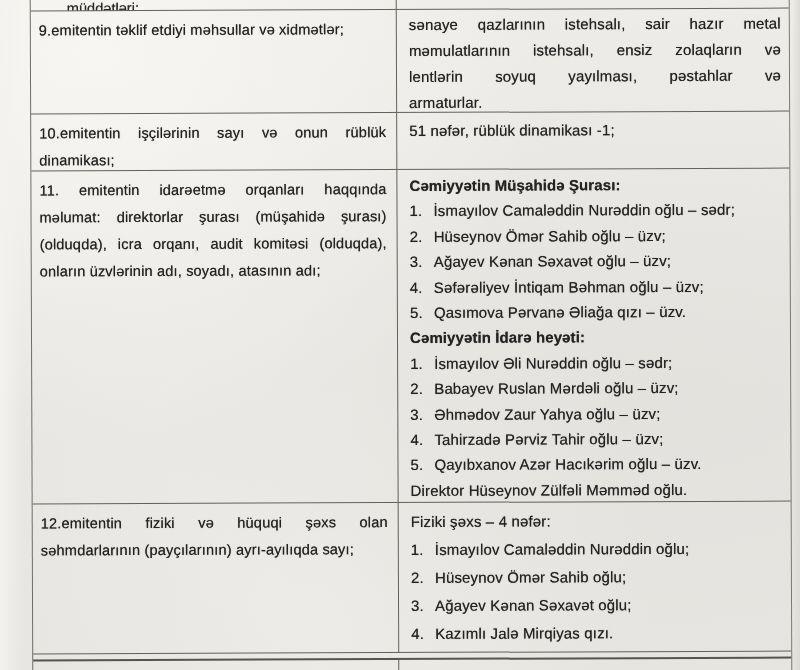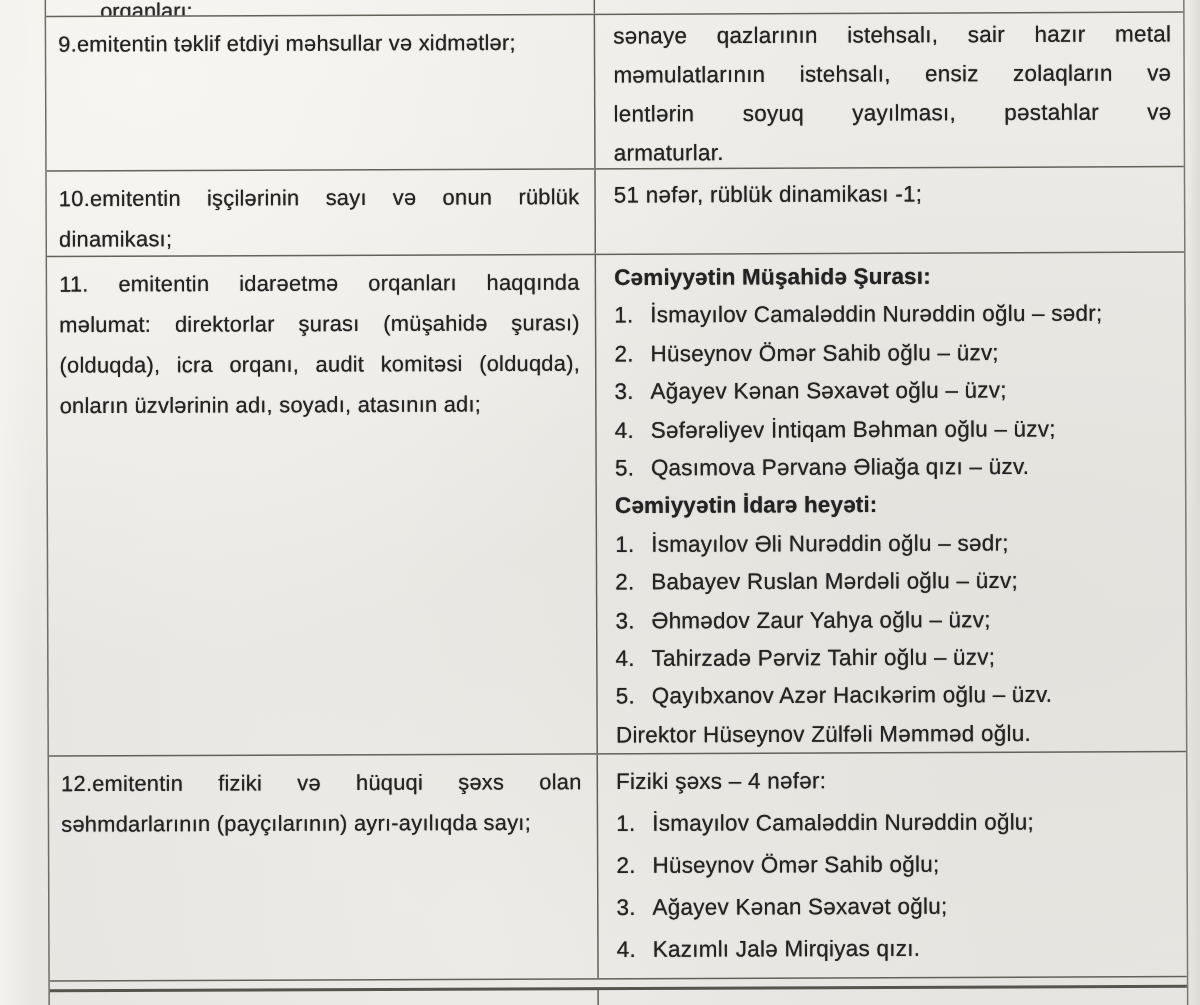--- a/index.html
+++ b/index.html
@@ -94,21 +94,21 @@
 <body>
 
 <div class="paper">
   <div class="edge-left"></div>
   <div class="edge-right"></div>
 
   <div class="tbl">
 
     <div class="row r-top">
       <div class="cell-l">
-        <span class="clip-frag">orqanları;</span>
+        <span class="clip-frag">müddətləri;</span>
       </div>
       <div class="cell-r"></div>
     </div>
 
     <div class="row r-9">
       <div class="cell-l txt ltxt">
         <div class="jl-last">9.emitentin təklif etdiyi məhsullar və xidmətlər;</div>
       </div>
       <div class="cell-r txt rtxt9">
         <div class="jl">sənaye qazlarının istehsalı, sair hazır metal</div>

